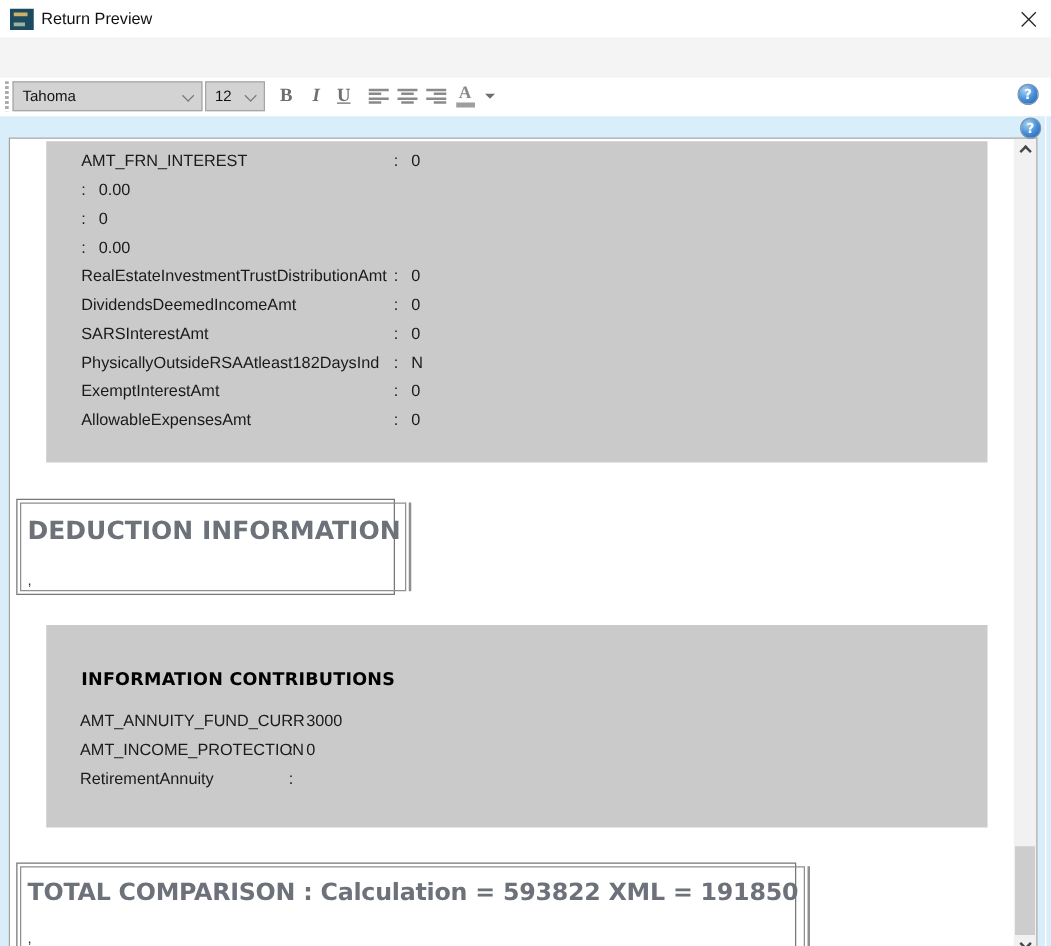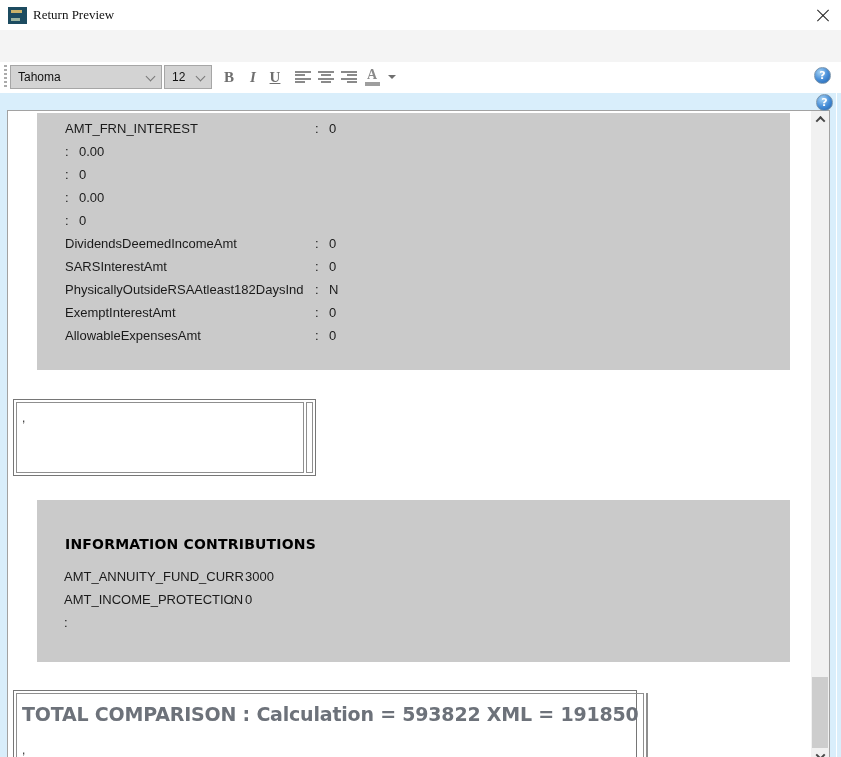--- a/index.html
+++ b/index.html
@@ -8,21 +8,21 @@
     position:relative; width:841px; height:757px; background:#fff;
     font-family:"Liberation Sans", sans-serif; overflow:hidden;
     color:#1a1a1a;
   }
   
   .titlebar { position:absolute; left:0; top:0; width:841px; height:30px; background:#fff; }
   .app-icon { position:absolute; left:8px; top:7px; width:19px; height:17px; background:#1c4b60; padding:3px 3px; display:flex; flex-direction:column; justify-content:space-between; }
   .app-icon i { display:block; height:3px; background:#cab26a; }
   .app-icon i:first-child { width:11px; }
   .app-icon i:last-child  { width:9px; background:#9ab3a0; }
-  .title-text { position:absolute; left:33px; top:7px; font-size:13px; color:#111;font-family:Liberation Serif, serif; }
+  .title-text { position:absolute; left:33px; top:7px; font-size:13px; color:#111; }
   .close-btn { position:absolute; left:810px; top:4px; width:26px; height:24px; cursor:pointer; }
   .close-btn .x1,.close-btn .x2 { position:absolute; left:5px; top:11px; width:16px; height:1px; background:#222; }
   .close-btn .x1 { transform:rotate(45deg); }
   .close-btn .x2 { transform:rotate(-45deg); }
 
   
   .toolbar { position:absolute; left:0; top:30px; width:841px; height:32px; background:#f4f4f4; }
   .grip { position:absolute; left:4px; top:35px; width:3px; height:24px;
           background:repeating-linear-gradient(to bottom,#ababab 0 2px,transparent 2px 4px); }
   .combo { position:absolute; top:35px; height:24px; background:#d3d3d3; border:1px solid #a6a6a6;
@@ -189,20 +189,21 @@
           </div>
         <div class="frow">
             <span class="sep">:</span>
             <span class="val">0</span>
           </div>
         <div class="frow">
             <span class="sep">:</span>
             <span class="val">0.00</span>
           </div>
         <div class="frow">
+            <span class="lbl">RealEstateInvestmentTrustDistributionAmt</span>
             <span class="sep">:</span>
             <span class="val">0</span>
           </div>
         <div class="frow">
             <span class="lbl">DividendsDeemedIncomeAmt</span>
             <span class="sep">:</span>
             <span class="val">0</span>
           </div>
         <div class="frow">
             <span class="lbl">SARSInterestAmt</span>
@@ -221,38 +222,40 @@
           </div>
         <div class="frow">
             <span class="lbl">AllowableExpensesAmt</span>
             <span class="sep">:</span>
             <span class="val">0</span>
           </div>
       </div>
 
       <div class="hbox dbox">
         <div class="hbox-main">
+          <div class="hbox-title">DEDUCTION INFORMATION</div>
           <div class="hbox-comma">,</div>
         </div>
         <div class="hbox-side"></div>
       </div>
 
       <div class="gray-block block-b">
         <div class="retire-title">INFORMATION CONTRIBUTIONS</div>
         <div class="frow">
             <span class="lbl">AMT_ANNUITY_FUND_CURR</span>
             <span class="sep">:</span>
             <span class="val">3000</span>
           </div>
         <div class="frow">
             <span class="lbl">AMT_INCOME_PROTECTION</span>
             <span class="sep">:</span>
             <span class="val">0</span>
           </div>
         <div class="frow">
+            <span class="lbl">RetirementAnnuity</span>
             <span class="sep">:</span>
             <span class="val"></span>
           </div>
       </div>
 
       <div class="hbox tbox">
         <div class="hbox-main">
           <div class="hbox-title">TOTAL COMPARISON : Calculation = 593822 XML = 191850</div>
           <div class="hbox-comma">,</div>
         </div>

